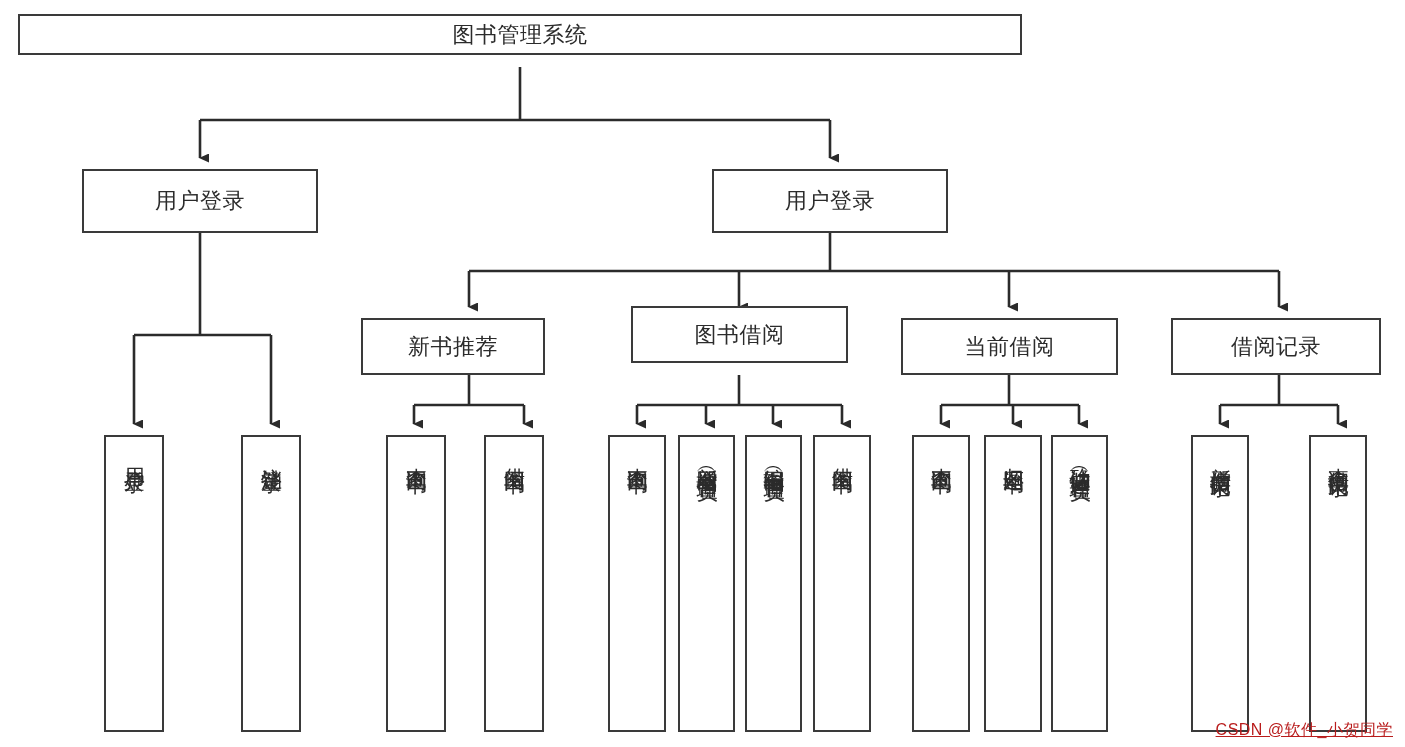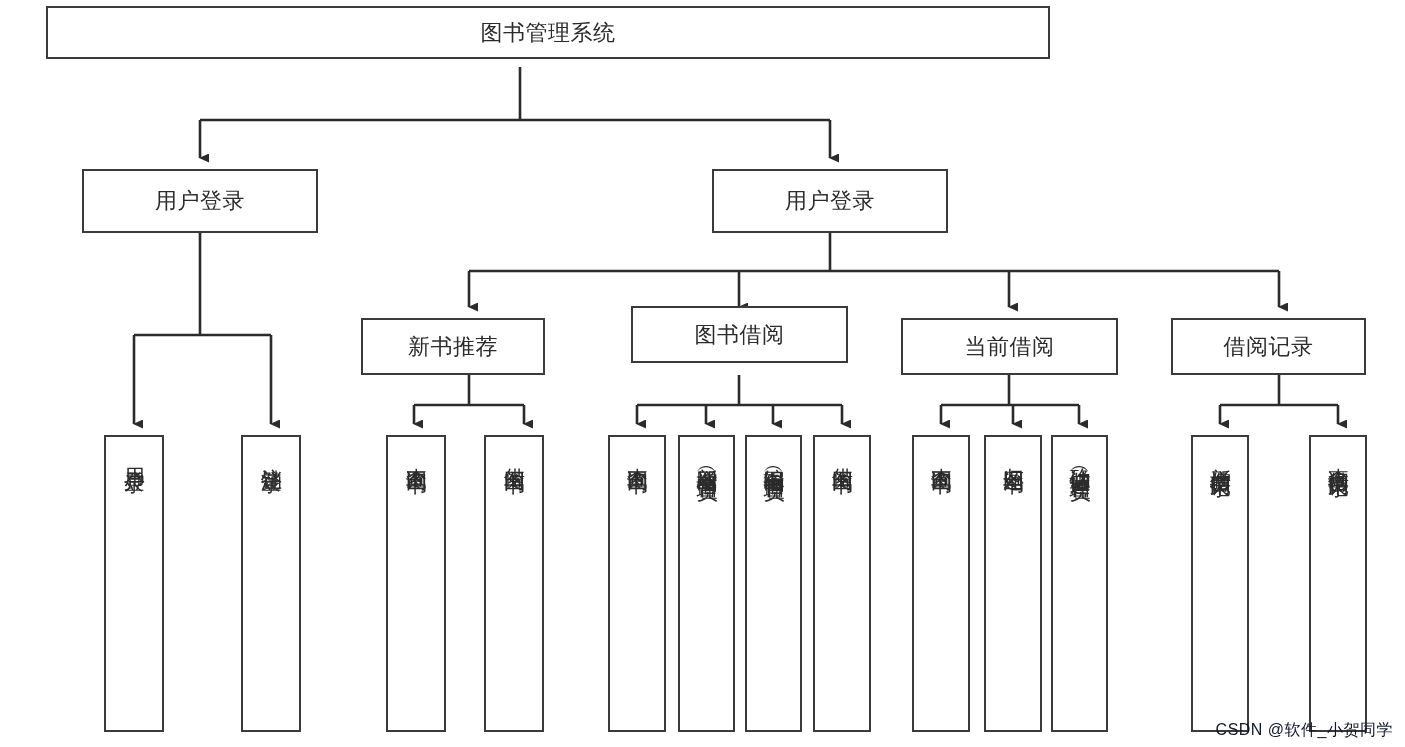--- a/index.html
+++ b/index.html
@@ -57,24 +57,25 @@
     white-space: nowrap;
   }
   .node.lvl0 .label { font-size: 22px; }
   .node.lvl1 .label { font-size: 22px; }
   .node.lvl2 .label { font-size: 22px; }
   #watermark {
     position: absolute;
     right: 12px;
     bottom: 6px;
     font-size: 16px;
-    color: #0f172a;
+    color: #b91c1c;
     z-index: 5;
     white-space: nowrap;
     letter-spacing: 0.5px;
+    text-decoration: underline;
   }
 </style>
 </head>
 <body>
 
 <div id="diagram-root">
 
   <svg id="edge-layer" viewBox="0 0 1405 747" width="1405" height="747" xmlns="http://www.w3.org/2000/svg">
     <defs>
       <marker id="arrowhead" markerWidth="9" markerHeight="10" refX="4.5" refY="9" orient="auto" markerUnits="userSpaceOnUse">
@@ -111,41 +112,41 @@
         <path d="M 941 405 L 941 424" marker-end="url(#arrowhead)"></path>
         <path d="M 1013 405 L 1013 424" marker-end="url(#arrowhead)"></path>
         <path d="M 1079 405 L 1079 424" marker-end="url(#arrowhead)"></path>
         <path d="M 1279 375 L 1279 405"></path>
         <path d="M 1220 405 L 1338 405"></path>
         <path d="M 1220 405 L 1220 424" marker-end="url(#arrowhead)"></path>
         <path d="M 1338 405 L 1338 424" marker-end="url(#arrowhead)"></path>
       </g>
   </svg>
 
-  <div class="node lvl0" style="left: 18px; top: 6px; width: 1004px; height: 53px; margin-left: 28px;">
+  <div class="node lvl0" style="left: 18px; top: 14px; width: 1004px; height: 41px;">
     <span class="label">图书管理系统</span>
   </div>
 
   <div class="node lvl1" style="left: 82px; top: 169px; width: 236px; height: 64px;">
     <span class="label">用户登录</span>
   </div>
   <div class="node lvl1" style="left: 712px; top: 169px; width: 236px; height: 64px;">
     <span class="label">用户登录</span>
   </div>
 
   <div class="node lvl2" style="left: 361px; top: 318px; width: 184px; height: 57px;">
     <span class="label">新书推荐</span>
   </div>
   <div class="node lvl2" style="left: 631px; top: 306px; width: 217px; height: 57px;">
     <span class="label">图书借阅</span>
   </div>
   <div class="node lvl2" style="left: 901px; top: 318px; width: 217px; height: 57px;">
     <span class="label">当前借阅</span>
   </div>
-  <div class="node lvl2" style="left: 1171px; top: 318px; width: 195px; height: 57px;">
+  <div class="node lvl2" style="left: 1171px; top: 318px; width: 210px; height: 57px;">
     <span class="label">借阅记录</span>
   </div>
 
   <div class="node vertical" style="left: 104px; top: 435px; width: 60px; height: 297px;">
     <span class="label">用户登录</span>
   </div>
   <div class="node vertical" style="left: 241px; top: 435px; width: 60px; height: 297px;">
     <span class="label">注销登录</span>
   </div>
 

